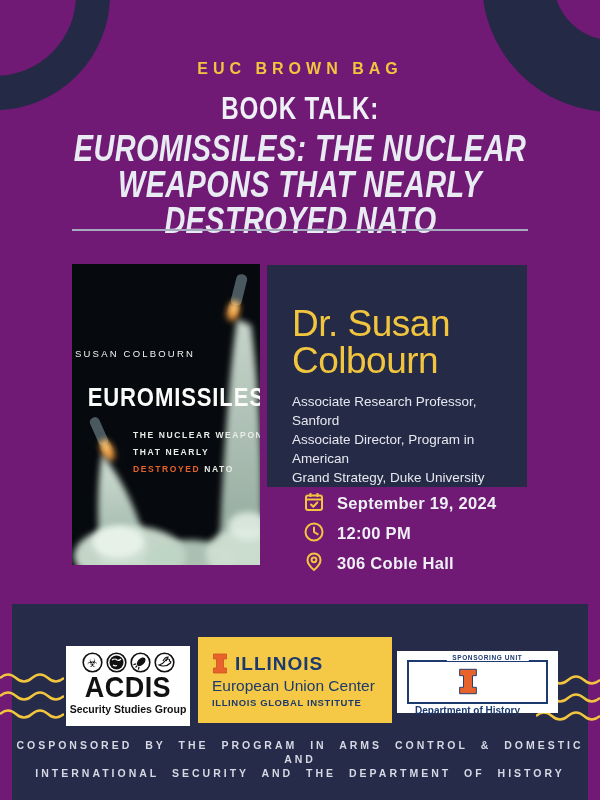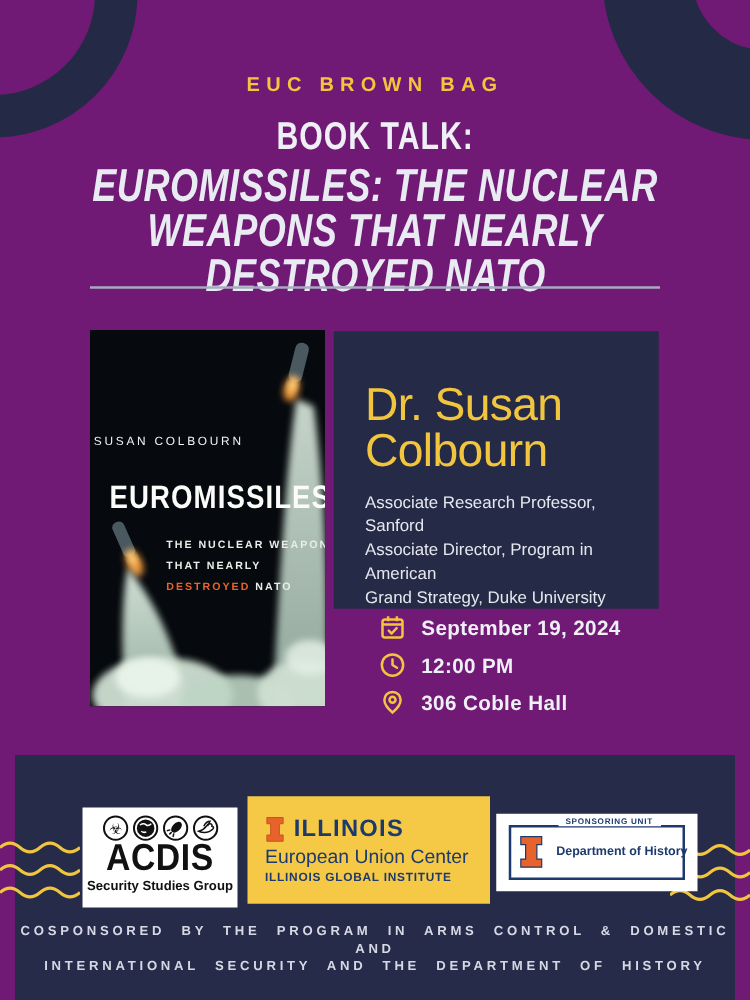--- a/index.html
+++ b/index.html
@@ -101,21 +101,21 @@
   .euc-center { color:#1c3a6e; font-size:15.5px; font-weight:400; }
   .euc-institute { color:#1c3a6e; font-size:9.5px; font-weight:800; letter-spacing:0.6px; }
 
   .history-box { left:397px; top:651px; width:161px; height:62px; }
   .history-frame { position:absolute; left:10px; right:10px; top:9px; bottom:9px; border:2px solid #1c3a6e; }
   .history-label {
     position:absolute; top:3px; left:50%; transform:translateX(-38%);
     background:#ffffff; padding:0 6px; color:#1c3a6e;
     font-size:6.5px; font-weight:700; letter-spacing:0.6px; white-space:nowrap;
   }
-  .history-content { position:absolute; left:18px; top:17px; display:flex; align-items:center; gap:10px; }
+  .history-content { position:absolute; left:18px; top:17px; display:flex; align-items:center; gap:10px;flex-direction:column; }
   .history-dept { color:#1c3a6e; font-size:10px; font-weight:700; }
 
   .footer {
     position:absolute; top:738px; left:0; width:100%; text-align:center;
     color:#d6d9e4; font-size:10.5px; line-height:14px; font-weight:600;
     letter-spacing:3px; word-spacing:7px;
   }
 </style>
 </head>
 <body>

